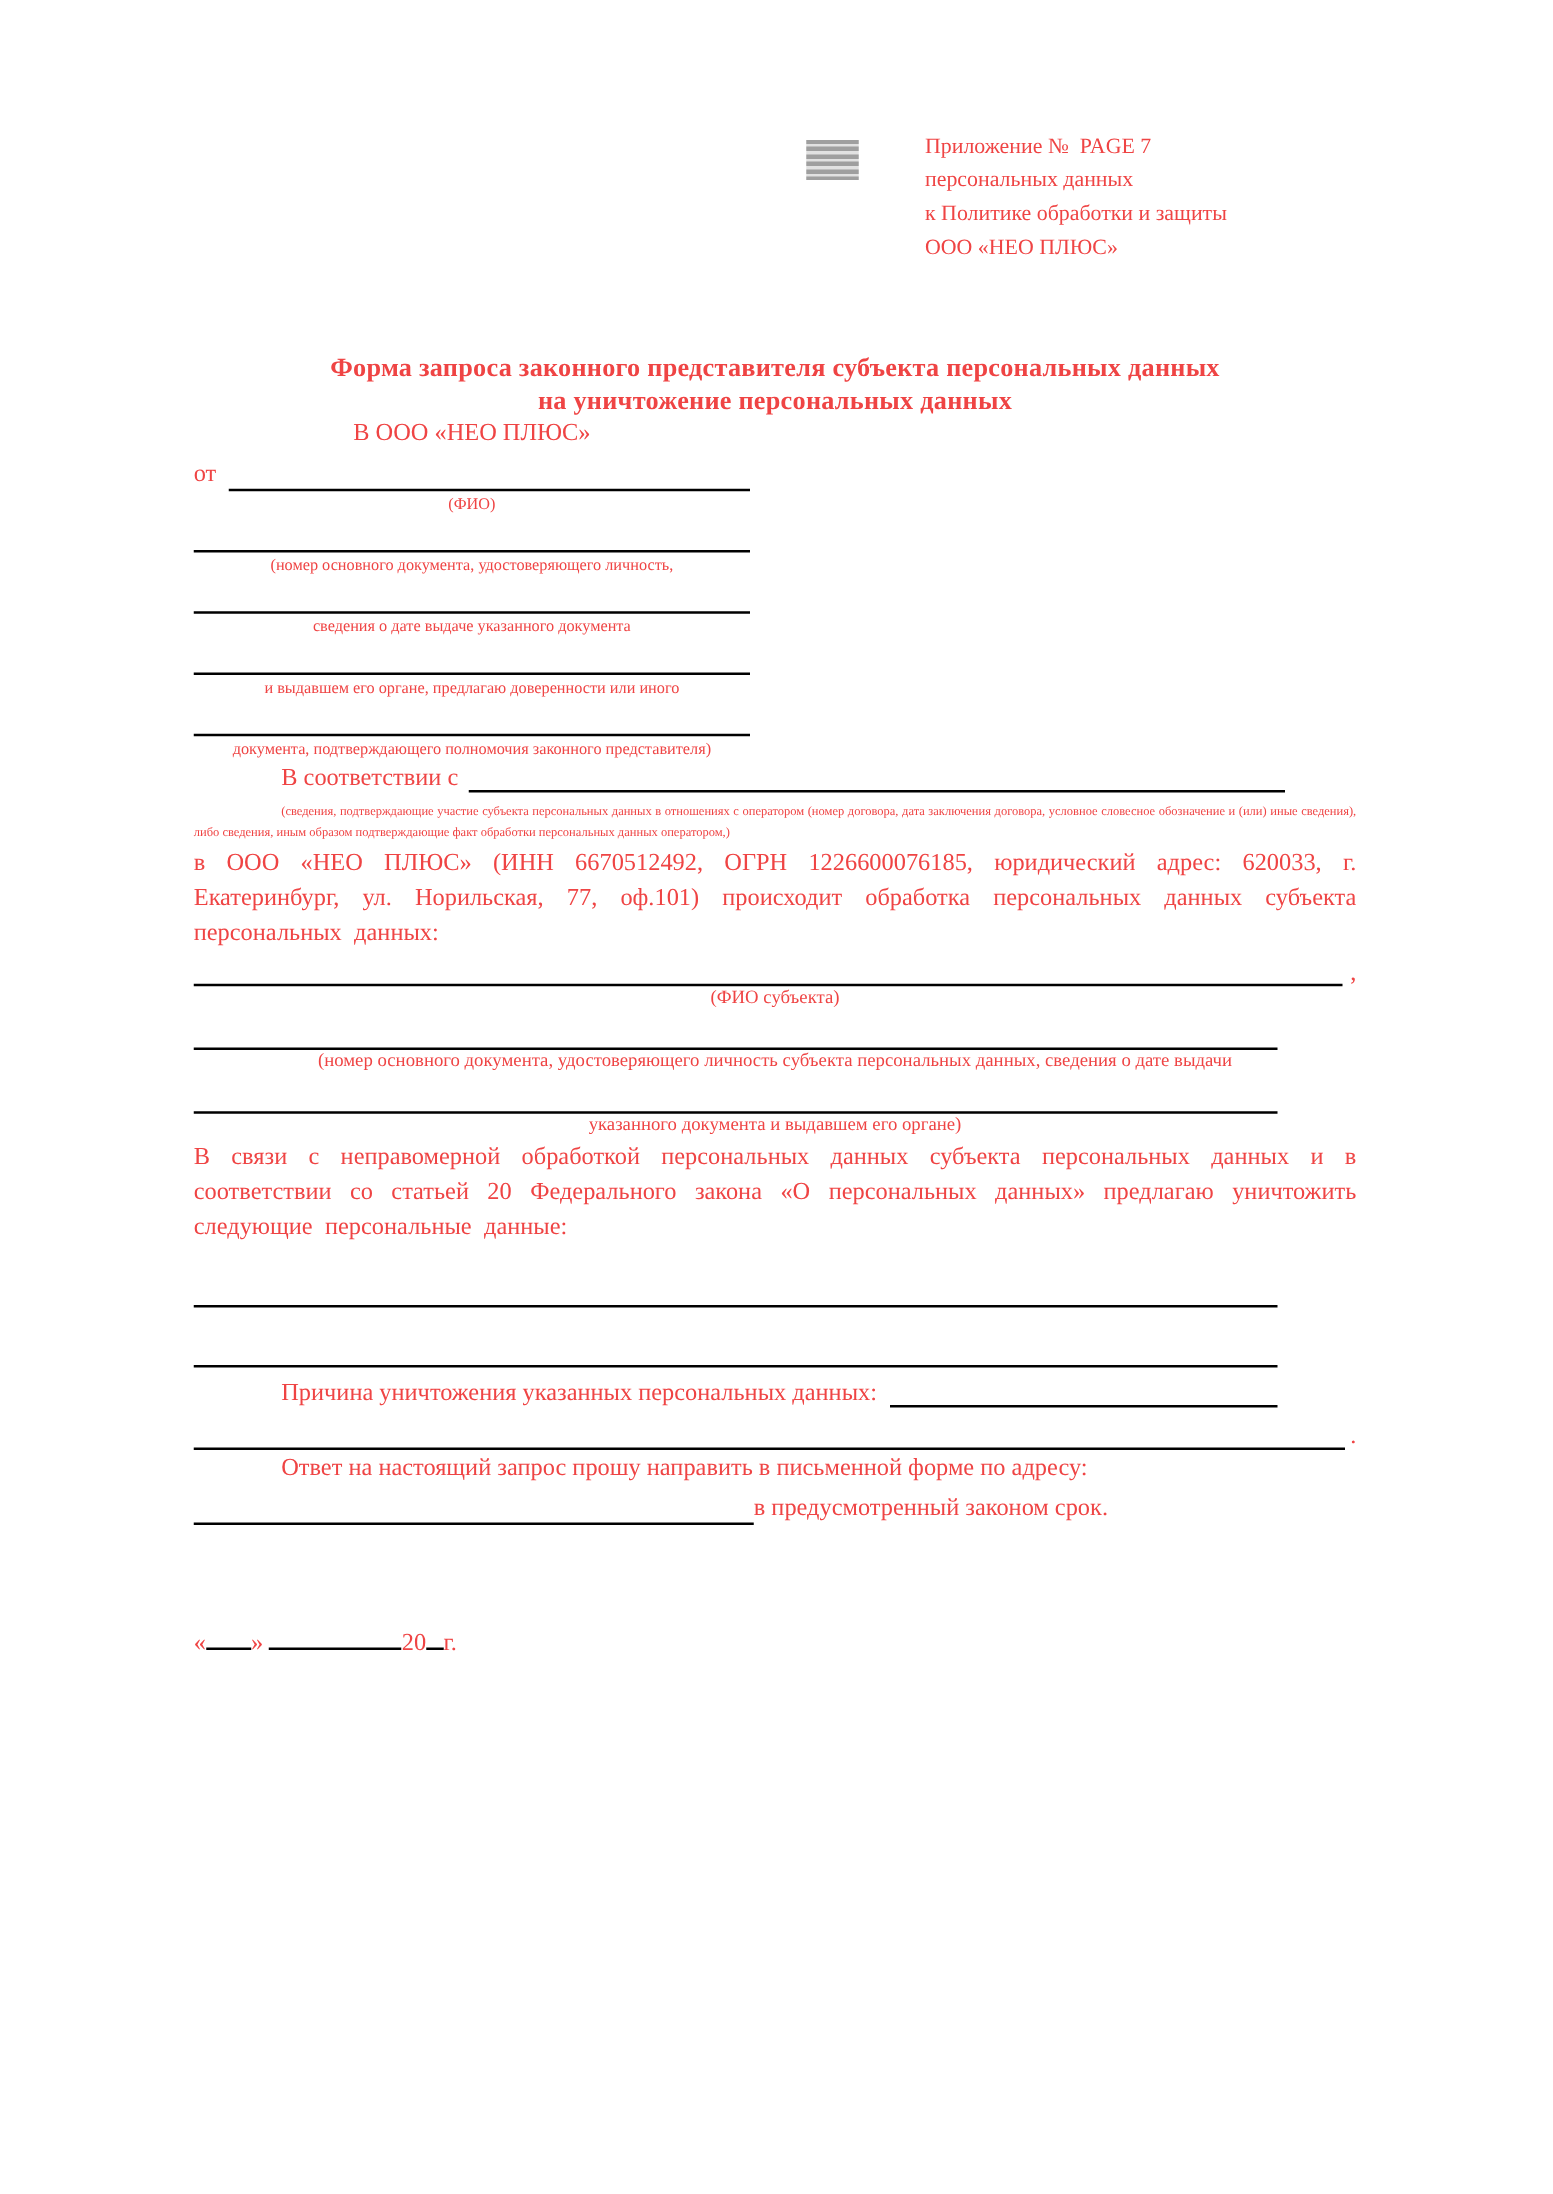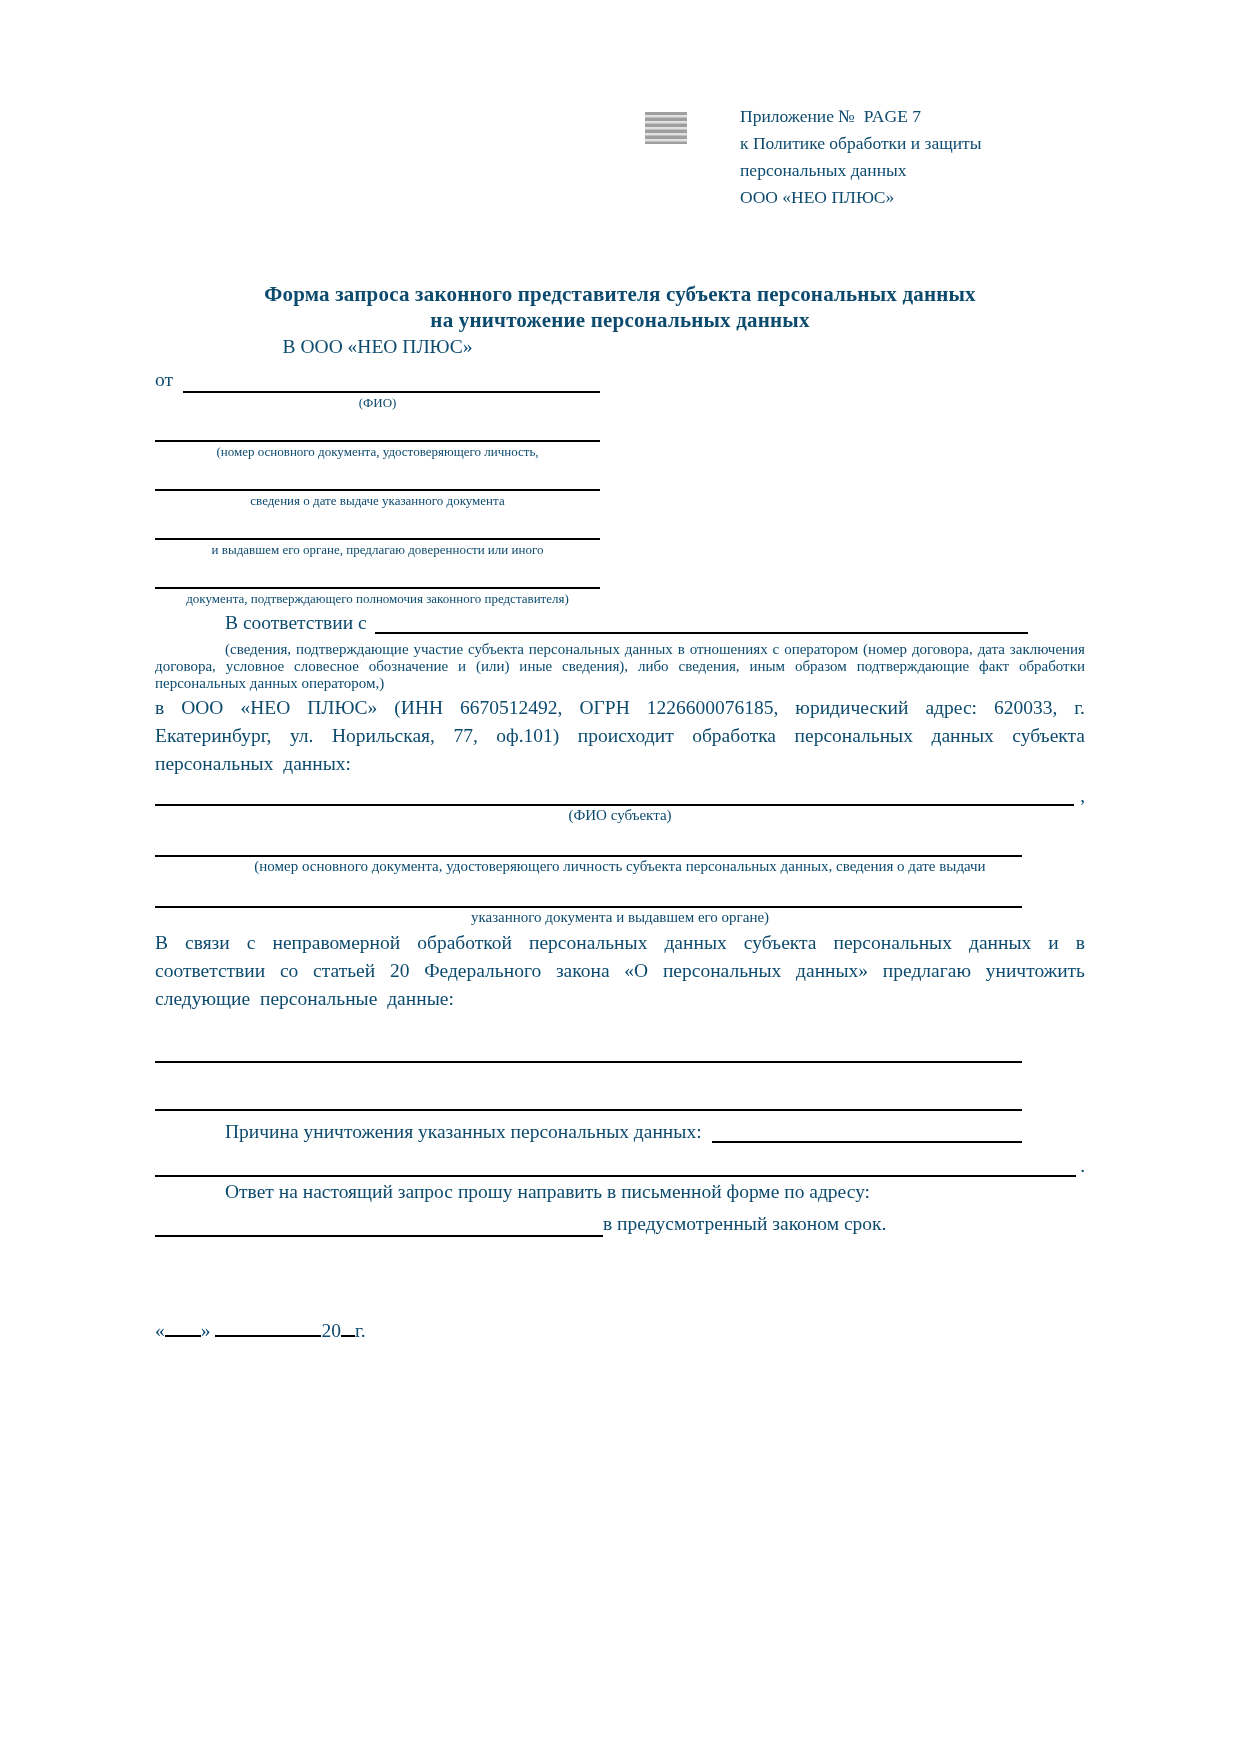--- a/index.html
+++ b/index.html
@@ -1,17 +1,17 @@
 <!DOCTYPE html>
 <html><head>
 <meta charset="utf-8">
 <style>
   html,body{margin:0;padding:0;background:#888;}
   .page{
-    width:1242px;height:1755px;background:#fff;color:#0c4a6e;
+    width:1242px;height:1755px;background:#fff;color:#ef4444;
     font-family:"Liberation Serif","DejaVu Serif",serif;
     position:relative;box-sizing:border-box;
     padding:103px 157px 0 155px;overflow:hidden;margin:0 auto;
   }
   
   .artifact{
     position:absolute;left:645px;top:112px;width:42px;height:32px;
     background:repeating-linear-gradient(180deg,#8f8f8f 0 3px,#dcdcdc 3px 5px,#b5b5b5 5px 6px);
     filter:blur(0.6px);opacity:.85;
   }
@@ -22,21 +22,21 @@
   .addr-to{text-align:center;line-height:28px;}
   .from-row{display:flex;height:32px;align-items:flex-end;}
   .from-label{padding-right:10px;line-height:26px;}
   .fill{flex:1;border-bottom:2px solid #000;}
   .from-row .fill{height:26px;}
   .addr-caption{font-size:13px;line-height:19px;text-align:center;}
   .addr-line{border-bottom:2px solid #000;height:28px;}
   .lead-row{display:flex;padding-left:70px;font-size:19.5px;line-height:30px;}
   .lead-row .lead-text{padding-right:8px;}
   .lead-row .fill{margin-bottom:4px;margin-right:57px;}
-  .note{font-size:15px;line-height:17px;text-align:justify;text-indent:70px;margin-top:3px;}
+  .note{font-size:10px;line-height:17px;text-align:justify;text-indent:70px;margin-top:3px;}
   .para{font-size:19.5px;line-height:28px;text-align:justify;margin-top:2px;word-spacing:5px;}
   .sub-row{display:flex;align-items:flex-end;height:28px;font-size:19.5px;}
   .sub-row .fill{height:24px;margin-right:6px;}
   .sub-row .tail{line-height:20px;}
   .center-caption{font-size:15px;line-height:19px;text-align:center;}
   .full-line{border-bottom:2px solid #000;height:30px;margin-right:63px;}
   .blank1{margin-top:14px;height:34px;}
   .blank2{height:46px;}
   .reason-row{display:flex;padding-left:70px;font-size:19.5px;line-height:30px;margin-top:6px;}
   .reason-row .lead-text{padding-right:10px;}
@@ -56,22 +56,22 @@
 </style>
 </head>
 <body>
 
 <div class="page">
 
   <div class="artifact"></div>
 
   <div class="header-block">
     <div>Приложение №  PAGE 7</div>
+    <div>персональных данных</div>
     <div>к Политике обработки и защиты</div>
-    <div>персональных данных</div>
     <div>ООО «НЕО ПЛЮС»</div>
   </div>
 
   <div class="title">
     <div>Форма запроса законного представителя субъекта персональных данных</div>
     <div>на уничтожение персональных данных</div>
   </div>
 
   <div class="addr">
     <div class="addr-to">В ООО «НЕО ПЛЮС»</div>

